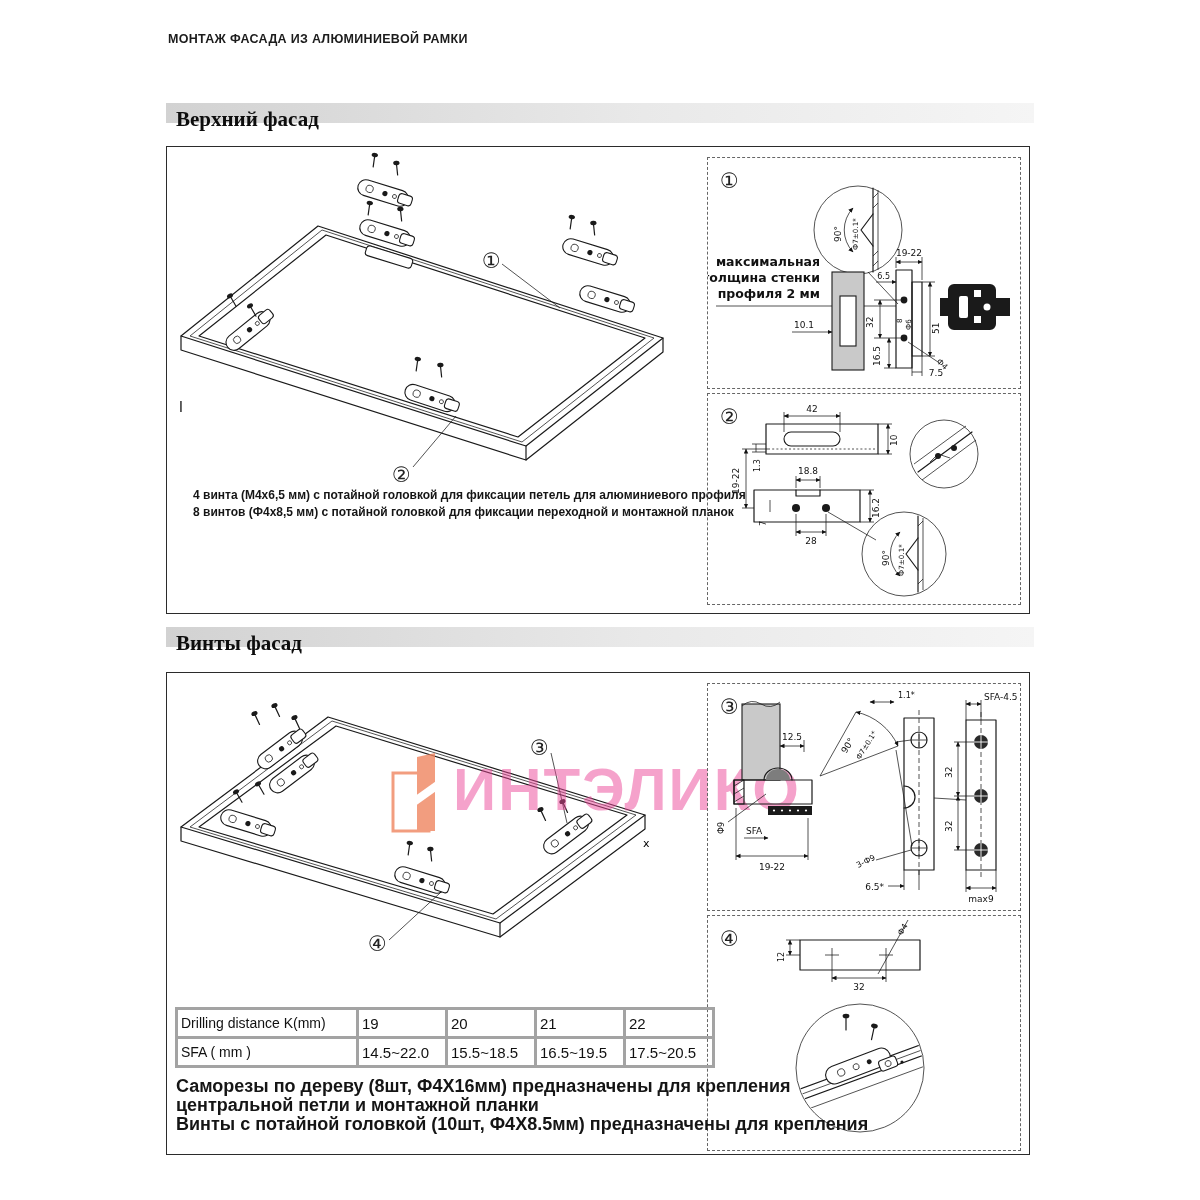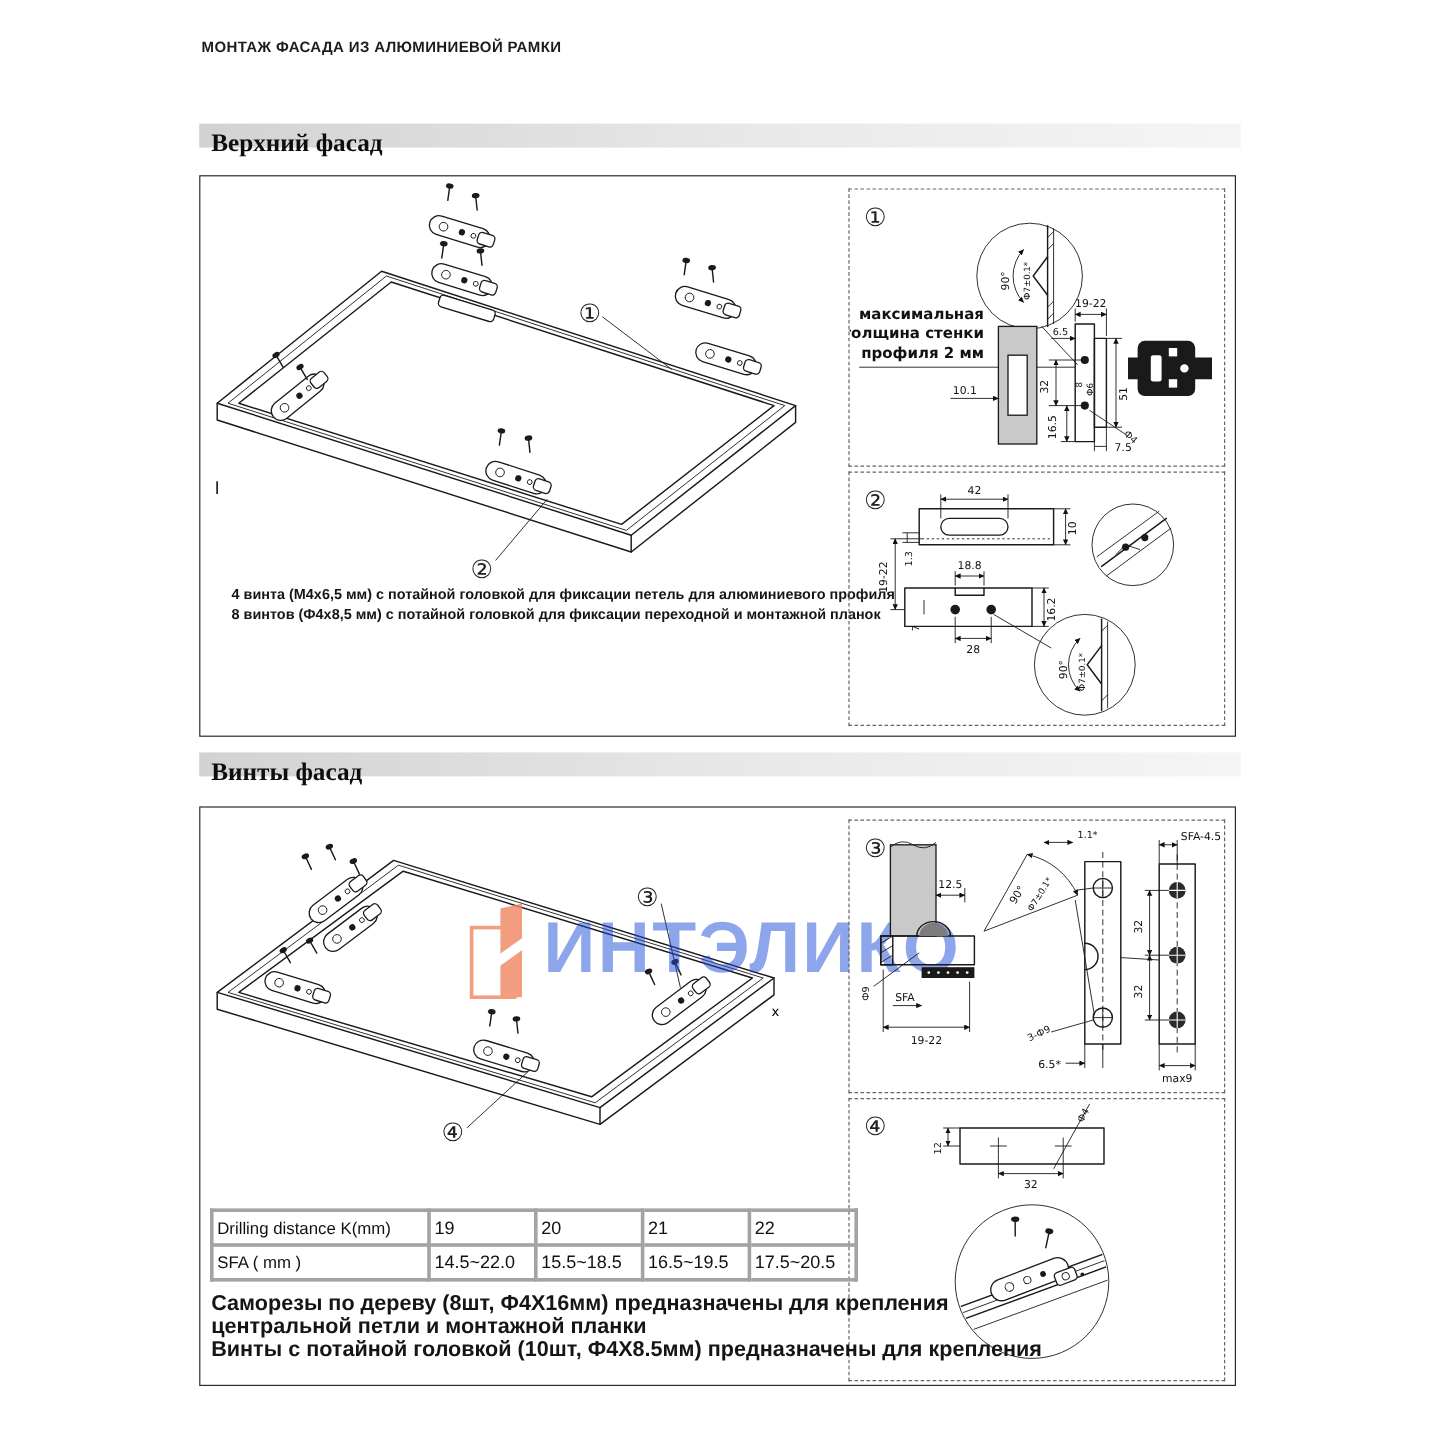--- a/index.html
+++ b/index.html
@@ -24,21 +24,21 @@
   text.dim7{font-size:7.2px;fill:#111;}
   text.cap{font-size:12.5px;font-weight:bold;fill:#111;}
   text.callout{font-size:21px;fill:#222;}
   .notes p{margin:0;font-size:12px;font-weight:bold;line-height:17px;color:#151515;}
   #lower-note{font-size:12.5px;font-weight:bold;color:#151515;}
   .notes2 p{margin:0;font-size:18px;font-weight:bold;line-height:19px;color:#151515;}
   table.spec{border-collapse:collapse;}
   table.spec td{border:3px solid #a3a3a3;height:26px;font-size:14px;padding:0 3px;}
   table.spec td.num{font-size:15px;width:80px;}
   table.spec td.first{width:172px;}
-  #wm-text{font-size:60px;font-weight:bold;color:#1d4ed8;opacity:.5;letter-spacing:2px;white-space:nowrap;}
+  #wm-text{font-size:60px;font-weight:bold;color:#ec4899;opacity:.5;letter-spacing:2px;white-space:nowrap;}
   #wm-logo{opacity:.8;}
 </style>
 </head>
 <body>
 
 <div id="header-title" class="abs">МОНТАЖ ФАСАДА ИЗ АЛЮМИНИЕВОЙ РАМКИ</div>
 
 <div class="abs section-bar" style="top:103px">
   <span>Верхний фасад</span>
 </div>

